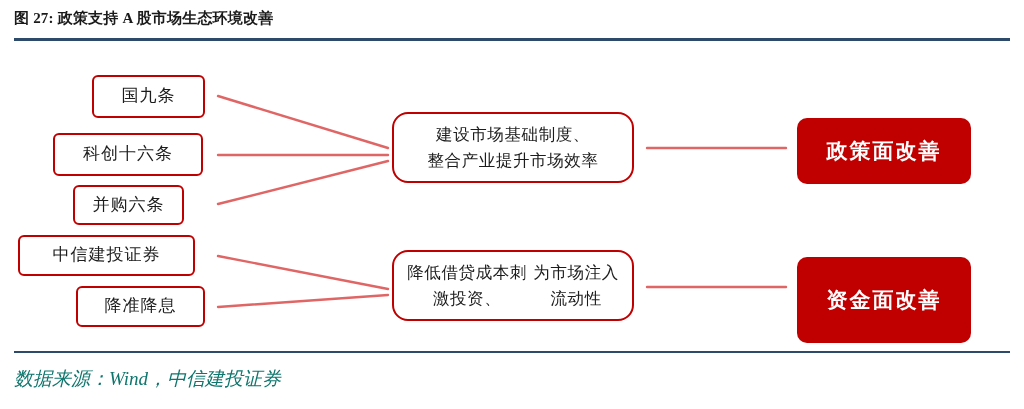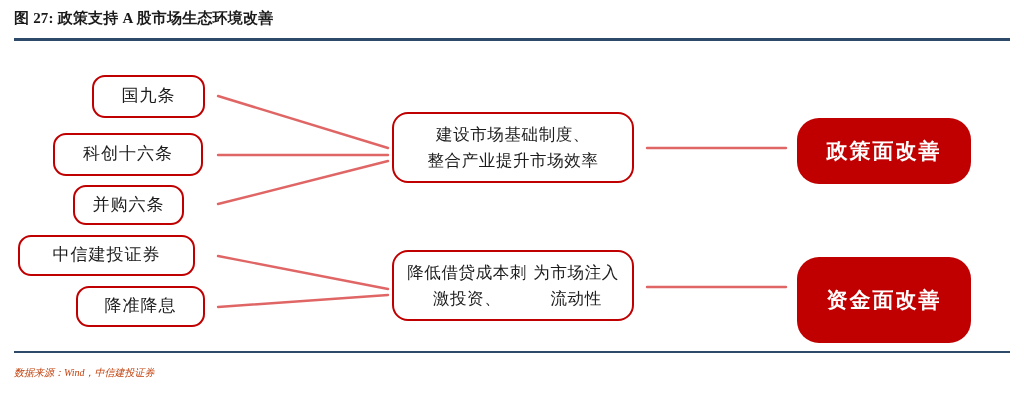--- a/index.html
+++ b/index.html
@@ -66,21 +66,21 @@
     display: flex;
     align-items: center;
     justify-content: center;
     text-align: center;
     z-index: 2;
   }
 
   
   .chip {
     border: 2.2px solid #c00000;
-    border-radius: 13px;
+    border-radius: 6px;
     background: #ffffff;
     font-size: 17px;
     color: #1c1c1c;
     letter-spacing: 1px;
     line-height: 1.2;
   }
 
   
   .desc {
     border: 2.2px solid #c00000;
@@ -91,21 +91,21 @@
     line-height: 1.55;
     letter-spacing: 0.6px;
     padding: 4px 10px;
   }
   .desc span {
     display: block;
   }
 
   
   .outcome {
-    border-radius: 22px;
+    border-radius: 10px;
     background: #c00000;
     color: #ffffff;
     font-size: 21px;
     font-weight: bold;
     letter-spacing: 2px;
   }
 
   
   #footer-rule {
     position: absolute;
@@ -114,22 +114,22 @@
     width: 996px;
     height: 1.6px;
     background: #2e4a6b;
   }
   #source-note {
     position: absolute;
     left: 14px;
     top: 366px;
     font-family: "Liberation Serif", "DejaVu Serif", serif;
     font-style: italic;
-    font-size: 10px;
-    color: #c2410c;
+    font-size: 19px;
+    color: #0f766e;
     white-space: nowrap;
   }
 </style>
 </head>
 <body>
 
 <div id="figure-header">
   <div id="figure-title">图 27: 政策支持 A 股市场生态环境改善</div>
   <div id="title-rule"></div>
 </div>

